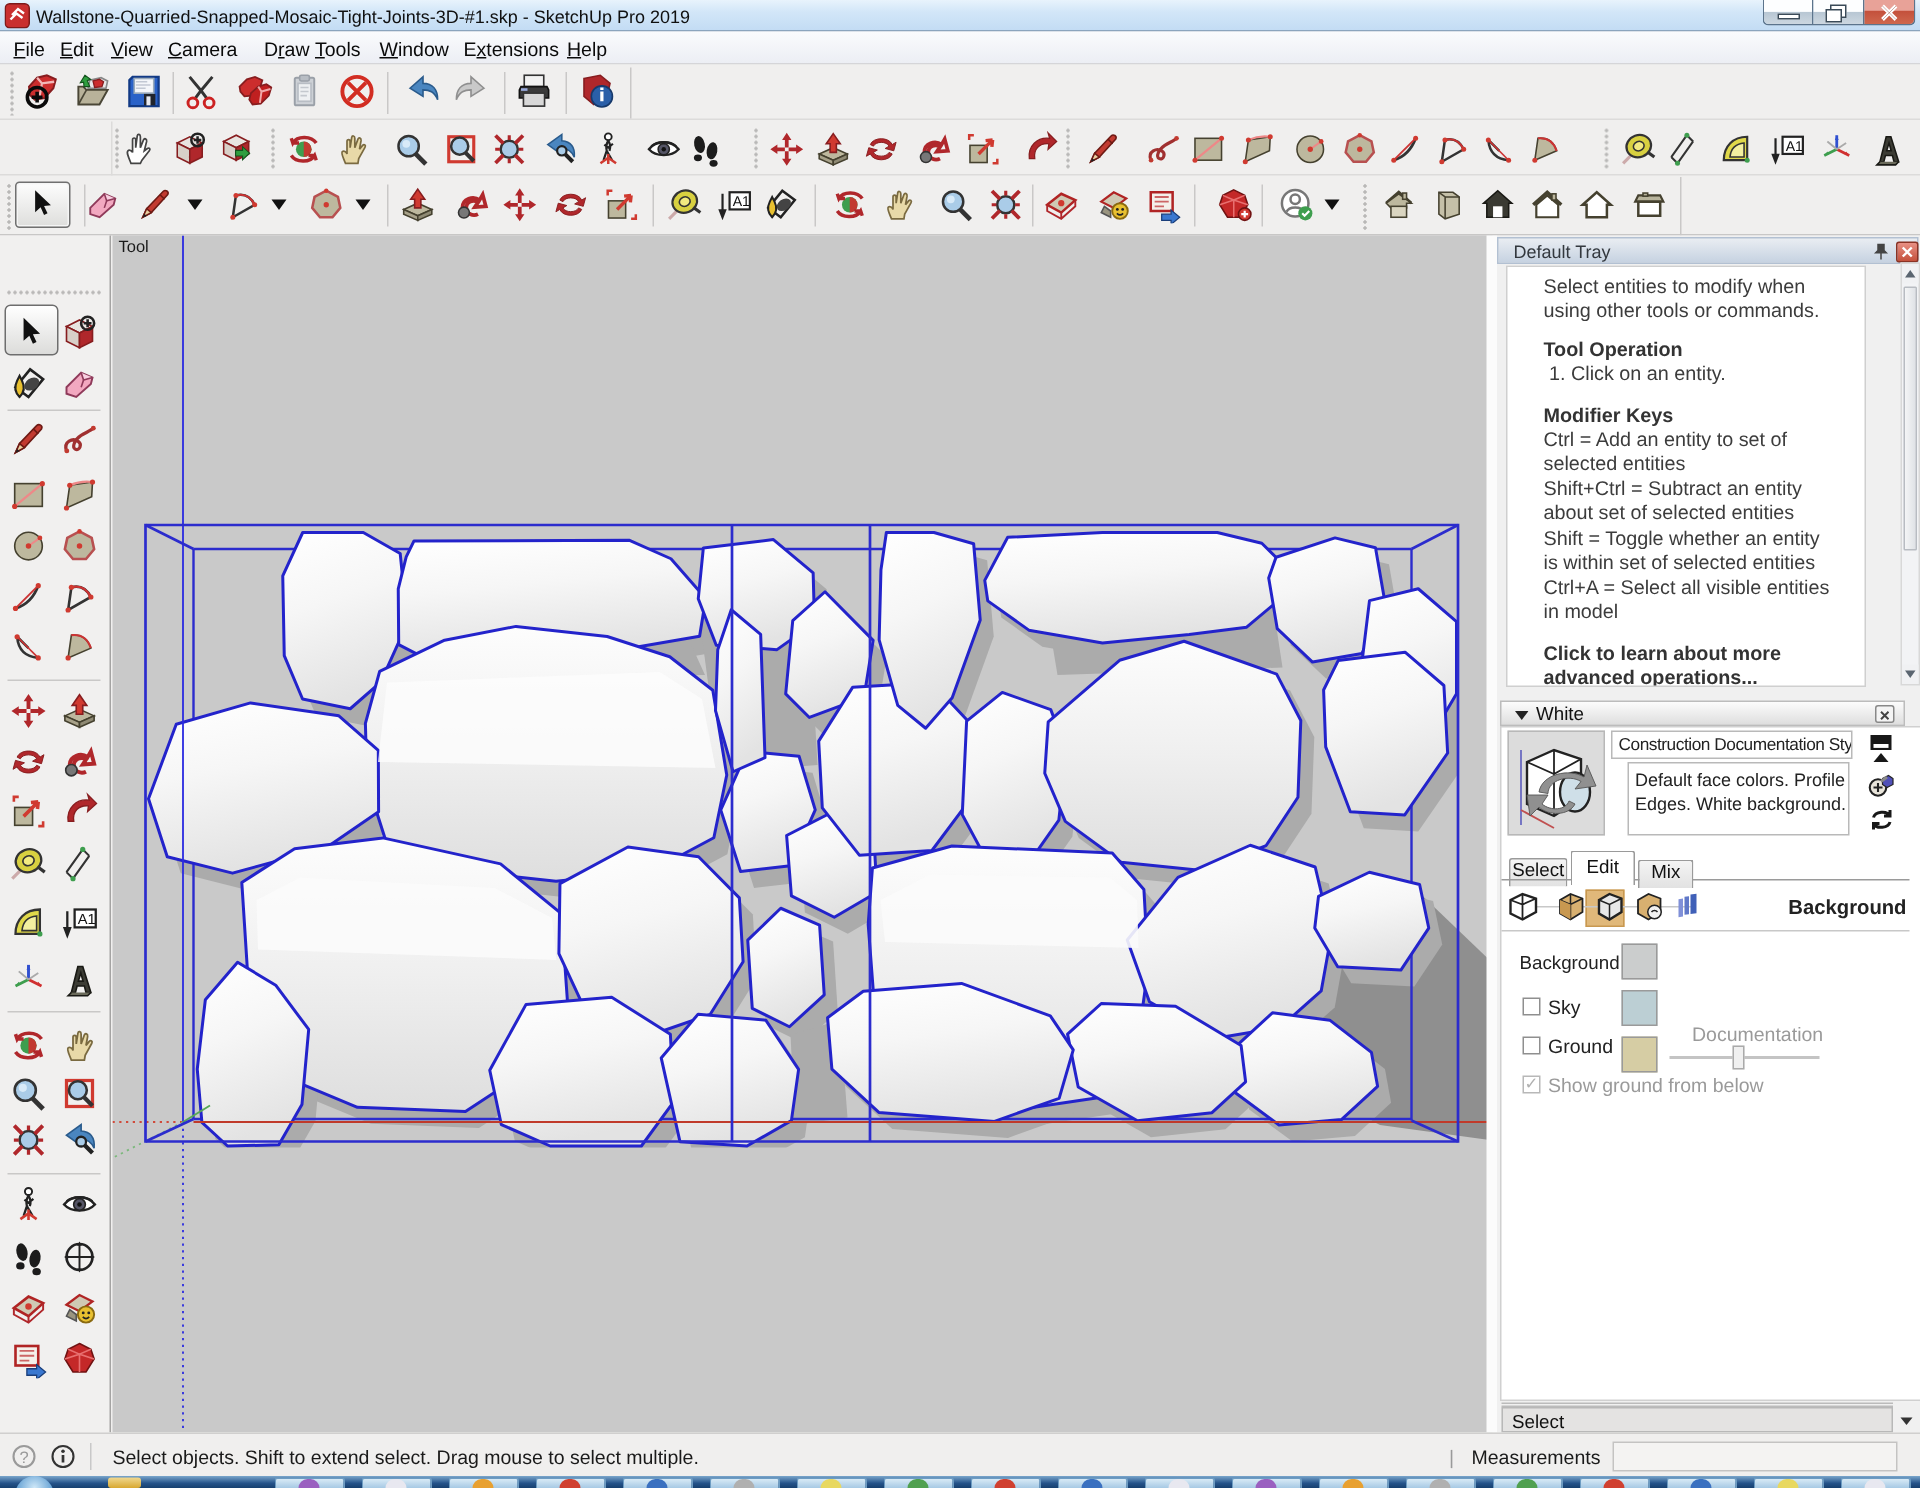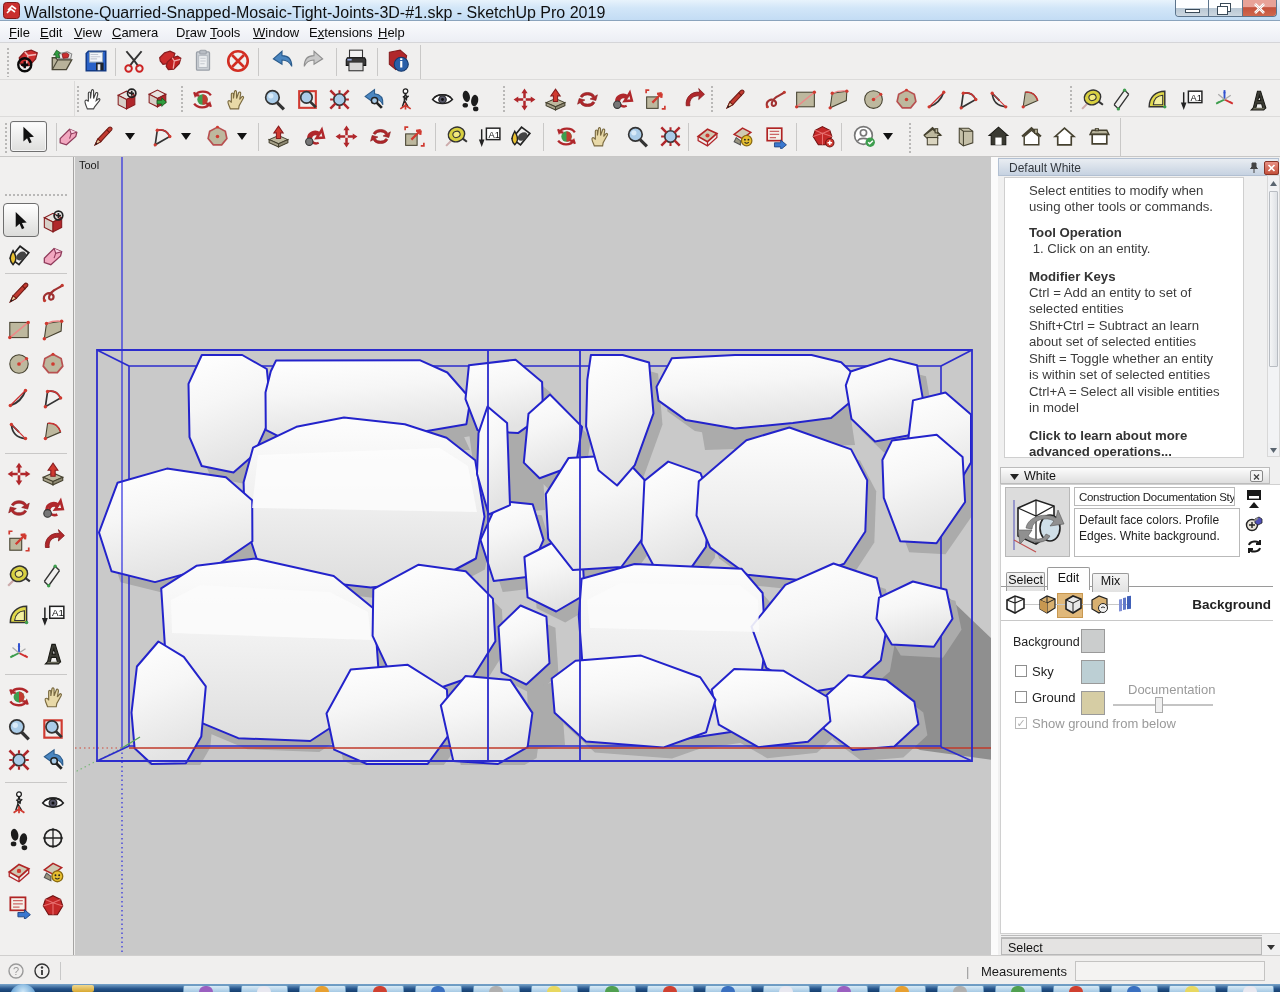--- a/index.html
+++ b/index.html
@@ -2,21 +2,21 @@
 <html><head>
 <meta charset="utf-8">
 <style>
 * { margin:0; padding:0; box-sizing:border-box; }
 html,body { width:1280px; height:992px; overflow:hidden; font-family:"Liberation Sans",sans-serif; }
 #app { position:relative; width:1280px; height:992px; background:#f0efee; }
 .abs { position:absolute; }
 
 #titlebar { position:absolute; left:0; top:0; width:1280px; height:21px;
   background:linear-gradient(#e8f3fc,#d2e6f8 40%,#c3dcf4); border-bottom:1px solid #8ba4bd; }
-#titletext { position:absolute; left:24px; top:4px; font-size:16px; color:#101010; }
+#titletext { position:absolute; left:24px; top:4px; font-size:12px; color:#101010; }
 #winbtns { position:absolute; right:3px; top:0; width:102px; height:17px; display:flex;
   border:1px solid #5c748c; border-top:none; border-radius:0 0 4px 4px; overflow:hidden; }
 .wbtn { width:34px; height:17px; background:linear-gradient(#fdfeff 45%,#b7c6d3 46%,#cfd9e2); position:relative; border-right:1px solid #5c748c; }
 .wbtn:last-child { border-right:none; background:linear-gradient(#e8a298 40%,#c4513c 45%,#d06a50); }
 
 #menubar { position:absolute; left:0; top:21px; width:1280px; height:22px;
   background:linear-gradient(#fafbfd,#eceef4); border-bottom:1px solid #d5d5d8; font-size:13px; color:#0a0a0a; }
 .mitem { position:absolute; top:4px; }
 .mitem u { text-decoration:underline; }
 
@@ -915,37 +915,37 @@
 <g stroke="#2c2ccd" stroke-width="1.8" fill="none">
 <path d="M97,350 H972 V761 H97 Z"></path>
 <path d="M97,350 L129,366 M972,350 L941,366 M97,761 L129,746 M972,761 L941,747"></path>
 <path d="M488,350 V761 M580,350 V761"></path>
 </g>
 </svg>
   </div>
   <div class="abs" style="left:991px;top:157px;width:7px;height:798px;background:#fbfbfb"></div>
   <div id="tray">
     <div id="trayhdr">
-        <span style="position:absolute;left:10px;top:2px">Default White</span>
+        <span style="position:absolute;left:10px;top:2px">Default Tray</span>
         <svg class="abs" style="left:249px;top:3px;width:12px;height:12px" viewBox="0 0 12 12">
           <path d="M4 1 h4 v4 l1.5 1.5 h-7 L4 5 Z M6 6.5 V11" fill="#444" stroke="#444" stroke-width="1"></path>
         </svg>
         <div class="abs" style="left:265px;top:2px;width:15px;height:14px;background:linear-gradient(#e89084,#c4513c);border:1px solid #8a3325;border-radius:2px"><svg width="13" height="12" viewBox="0 0 13 12">
             <path d="M3.5 3 L9.5 9 M9.5 3 L3.5 9" stroke="#fff" stroke-width="1.6"></path>
           </svg></div>
       </div>
     <div id="instructor">
         <div class="insline" style="top:5px">Select entities to modify when</div>
         <div class="insline" style="top:21px">using other tools or commands.</div>
         <div class="insline insbold" style="top:47px">Tool Operation</div>
         <div class="insline" style="top:63px">&nbsp;1. Click on an entity.</div>
         <div class="insline insbold" style="top:91px">Modifier Keys</div>
         <div class="insline" style="top:107px">Ctrl = Add an entity to set of</div>
         <div class="insline" style="top:123px">selected entities</div>
-        <div class="insline" style="top:140px">Shift+Ctrl = Subtract an learn</div>
+        <div class="insline" style="top:140px">Shift+Ctrl = Subtract an entity</div>
         <div class="insline" style="top:156px">about set of selected entities</div>
         <div class="insline" style="top:173px">Shift = Toggle whether an entity</div>
         <div class="insline" style="top:189px">is within set of selected entities</div>
         <div class="insline" style="top:206px">Ctrl+A = Select all visible entities</div>
         <div class="insline" style="top:222px">in model</div>
         <div class="insline insbold" style="top:250px">Click to learn about more</div>
         <div class="insline insbold" style="top:266px">advanced operations...</div>
       </div>
       <div class="vsb" style="left:269px;top:18px;height:282px">
         <div class="abs" style="left:0;top:0;width:11px;height:13px;background:#f0f1f3"><svg width="11" height="13" viewBox="0 0 11 13">
@@ -978,21 +978,21 @@
         <div class="abs" style="left:4px;top:2px;width:65px;height:70px;background:#dcdcdc;border:1px solid #b8b8b8"><svg width="63" height="68" viewBox="0 0 63 68">
             <path d="M8 12 L8 62" stroke="#6a6ac0" stroke-width="1.2"></path>
             <path d="M8 52 L30 64" stroke="#c05050" stroke-width="1.2"></path>
             <path d="M12 20 L30 12 L48 18 L48 44 L30 56 L12 48 Z" fill="#fff" stroke="#222" stroke-width="1.6"></path>
             <path d="M30 12 L30 56 M12 20 L30 28 L48 18" fill="none" stroke="#222" stroke-width="1.2"></path>
             <ellipse cx="44" cy="40" rx="10" ry="13" fill="#cfdfe8" stroke="#222" stroke-width="1.6"></ellipse>
             <path d="M20 40 C22 28,40 24,50 30 L52 22 L58 36 L44 38 L48 33 C40 28,26 32,26 41 Z" fill="#909090" stroke="#555" stroke-width=".6"></path>
             <path d="M44 48 C40 56,26 56,20 50 L14 56 L12 42 L26 42 L22 48 C28 53,38 52,40 46 Z" fill="#909090" stroke="#555" stroke-width=".6"></path>
           </svg></div>
         <div class="field" style="left:73px;top:2px;width:161px;height:19px;overflow:hidden;white-space:nowrap;padding:3px 0 0 4px;font-size:11.5px;letter-spacing:-0.3px">Construction Documentation Sty</div>
-        <div class="field" style="left:73px;top:23px;width:166px;height:49px;padding:3px 0 0 4px;line-height:16px;font-size:12px">Default face colors. Profile Edges. White background.</div>
+        <div class="field" style="left:84px;top:23px;width:148px;height:49px;padding:3px 0 0 4px;line-height:16px;font-size:12px">Default face colors. Profile Edges. White background.</div>
         <svg class="abs" style="left:245px;top:4px;width:17px;height:20px" viewBox="0 0 17 20">
           <rect x="1" y="1" width="14" height="10" fill="#181818"></rect>
           <rect x="3" y="7" width="10" height="2.6" fill="#fff"></rect>
           <path d="M8 13 L13 19 H3 Z" fill="#181818"></path>
         </svg>
         <svg class="abs" style="left:244px;top:30px;width:19px;height:17px" viewBox="0 0 19 17">
           <circle cx="7" cy="10" r="5.5" fill="#e8e4da" stroke="#222" stroke-width="1.4"></circle>
           <path d="M7 7 V13 M4 10 H10" stroke="#222" stroke-width="1.4"></path>
           <path d="M10 4 L14 2 L17 4 L17 8 L13 10 L10 8 Z" fill="#5050b8" stroke="#222" stroke-width=".8"></path>
           <path d="M9 6 l4 -3" stroke="#888" stroke-width="2"></path>
@@ -1053,20 +1053,21 @@
       <svg class="abs" style="left:8px;top:7px;width:16px;height:16px" viewBox="0 0 16 16">
         <circle cx="8" cy="8" r="7" fill="none" stroke="#9a9a9a" stroke-width="1.4"></circle>
         <text x="5" y="12" font-size="11" fill="#9a9a9a" font-family="Liberation Sans">?</text>
       </svg>
       <svg class="abs" style="left:34px;top:7px;width:16px;height:16px" viewBox="0 0 16 16">
         <circle cx="8" cy="8" r="7" fill="none" stroke="#333" stroke-width="1.4"></circle>
         <circle cx="8" cy="4.5" r="1.2" fill="#333"></circle>
         <path d="M8 7 V12" stroke="#333" stroke-width="1.8"></path>
       </svg>
       <div class="abs" style="left:60px;top:6px;width:1px;height:18px;background:#c8c8c8"></div>
+    <span class="abs" style="left:75px;top:8px">Select objects. Shift to extend select. Drag mouse to select multiple.</span>
     <span class="abs" style="left:966px;top:8px;color:#9a9a9a">|</span>
     <span class="abs" style="left:981px;top:8px">Measurements</span>
     <div class="abs" style="left:1075px;top:5px;width:190px;height:20px;background:#f4f3f2;border:1px solid #c4c3c2"></div>
   </div>
   <div id="taskbar">
       <div class="abs" style="left:10px;top:0px;width:26px;height:8px;overflow:hidden">
         <div style="position:absolute;left:0;top:0;width:26px;height:26px;border-radius:50%;background:radial-gradient(circle at 50% 30%,#cfe8f8,#5a9ad0 60%,#2a5a9a)"></div>
       </div>
       <div class="abs" style="left:72px;top:1px;width:22px;height:7px;background:linear-gradient(#f0d890,#d8a830);border-radius:2px"></div>
       <div class="tbtn" style="left:183px;width:47px"></div>

